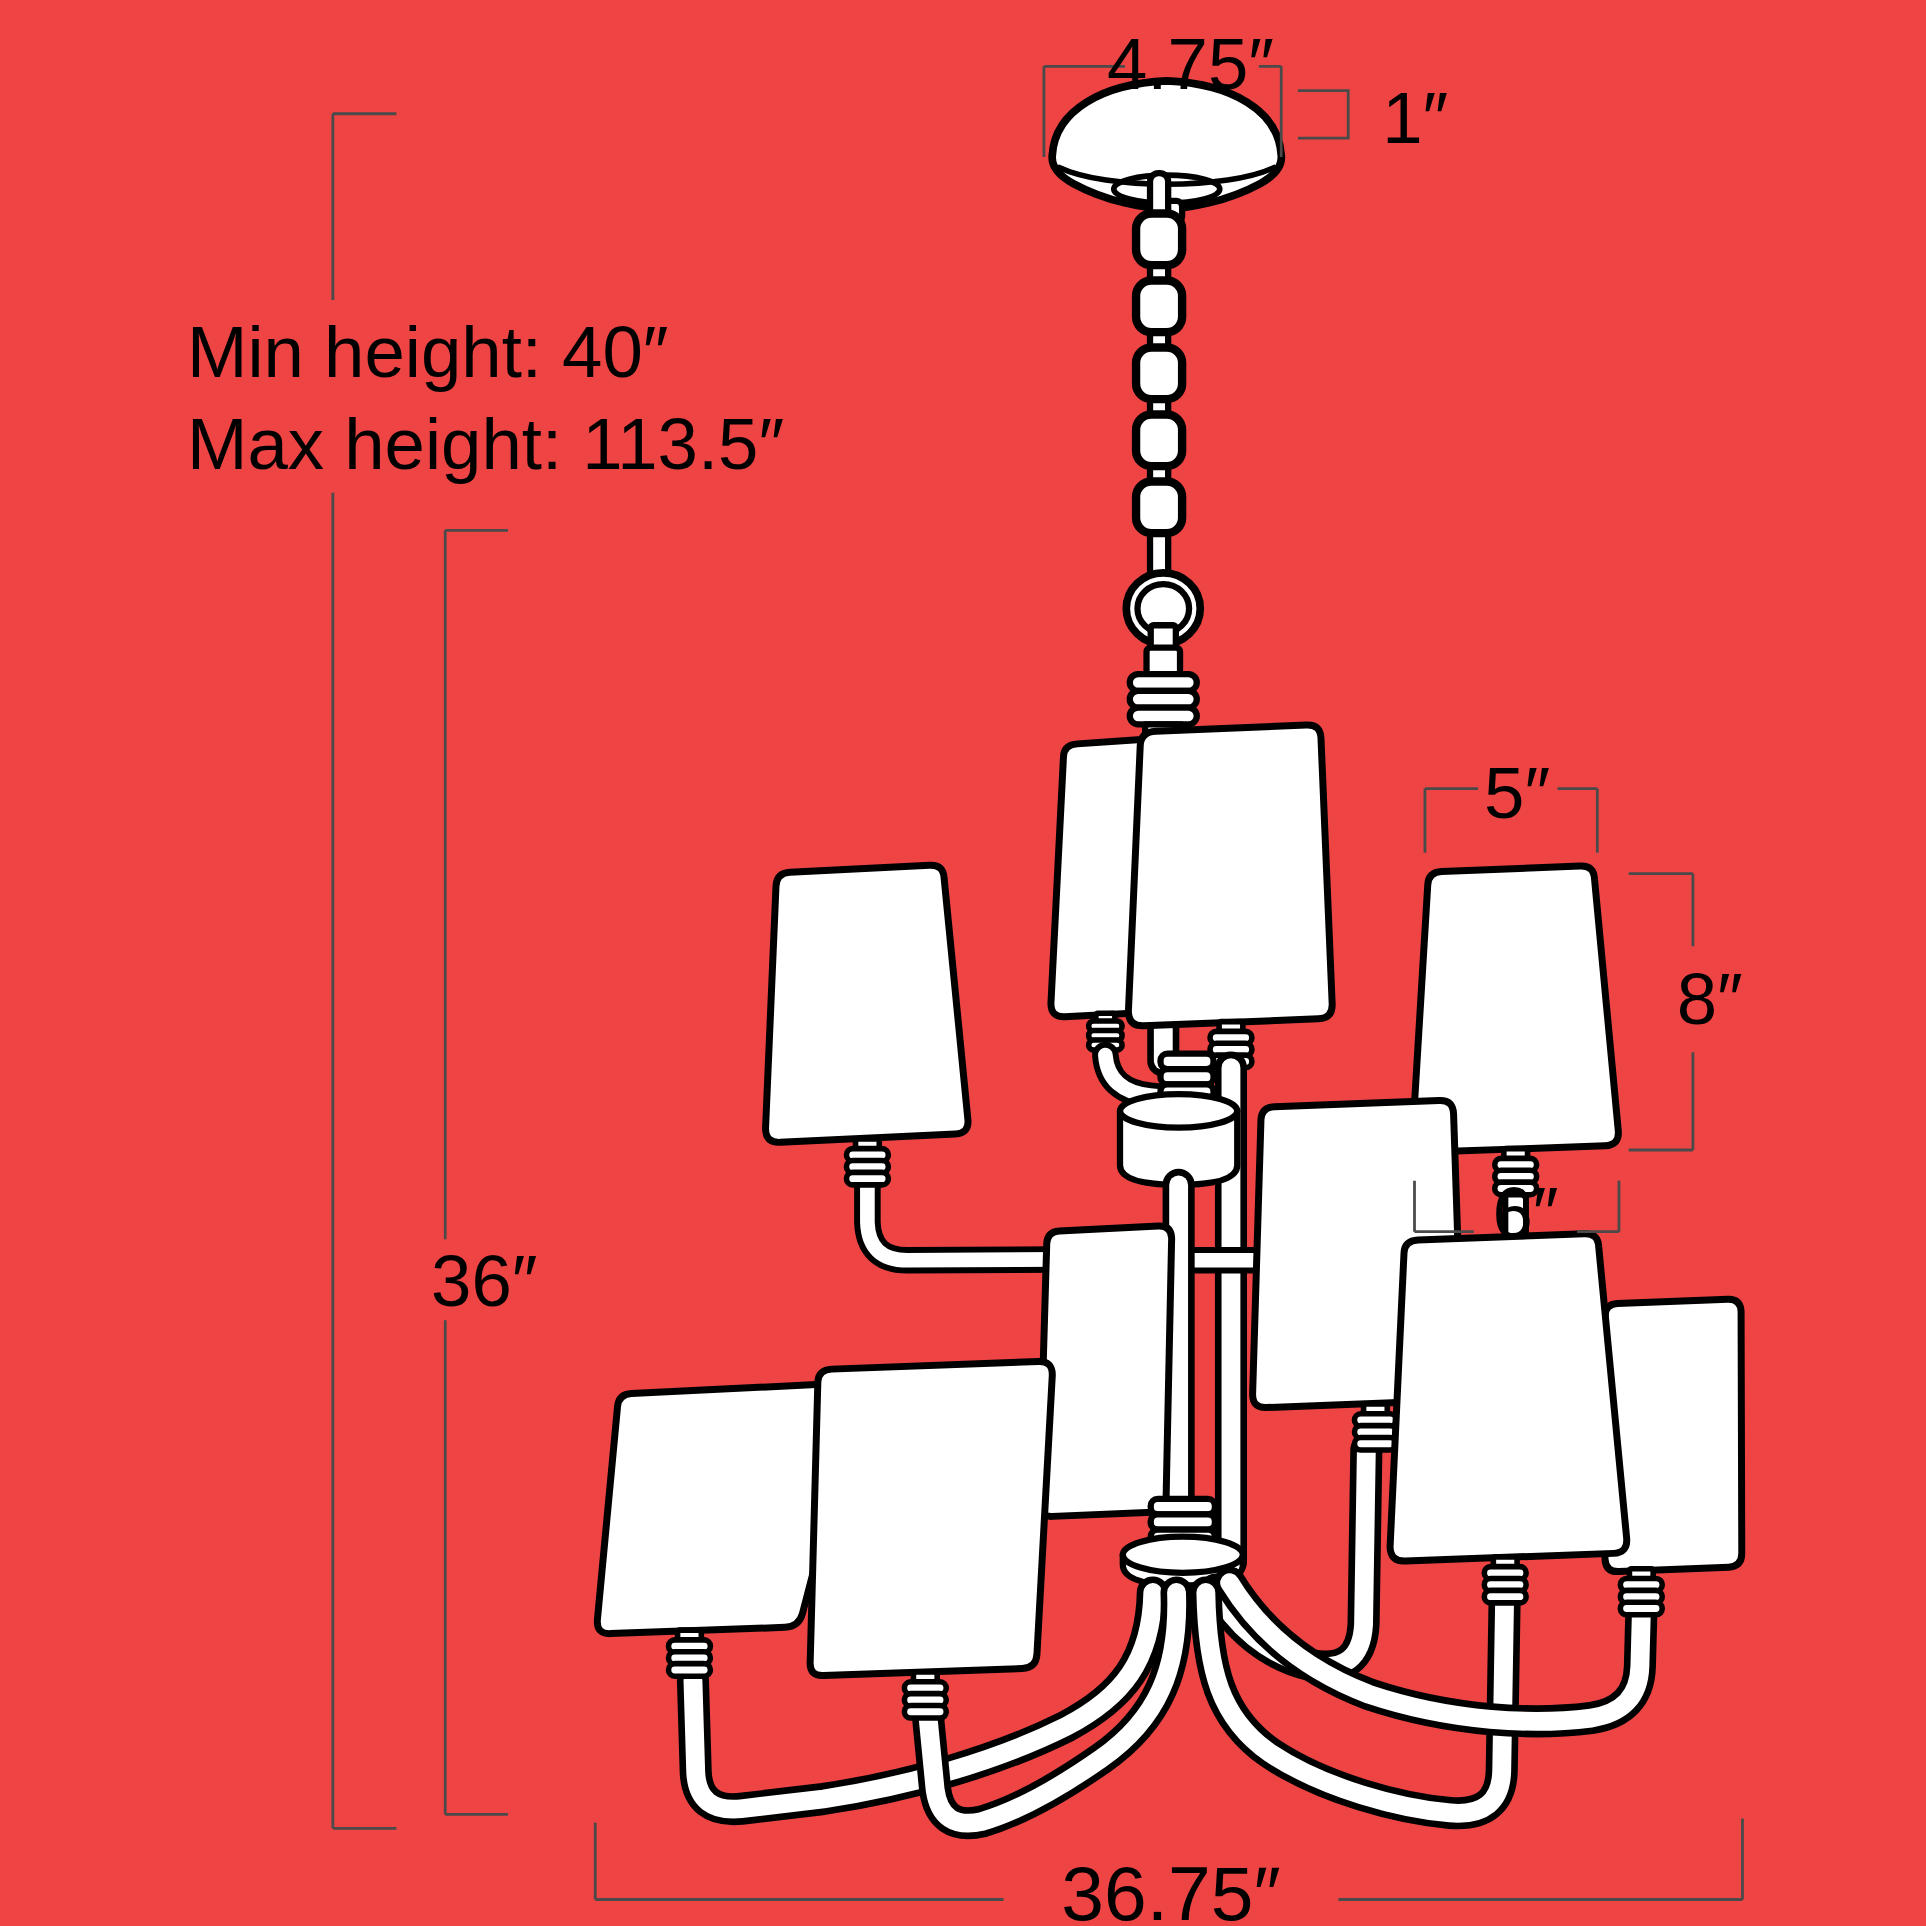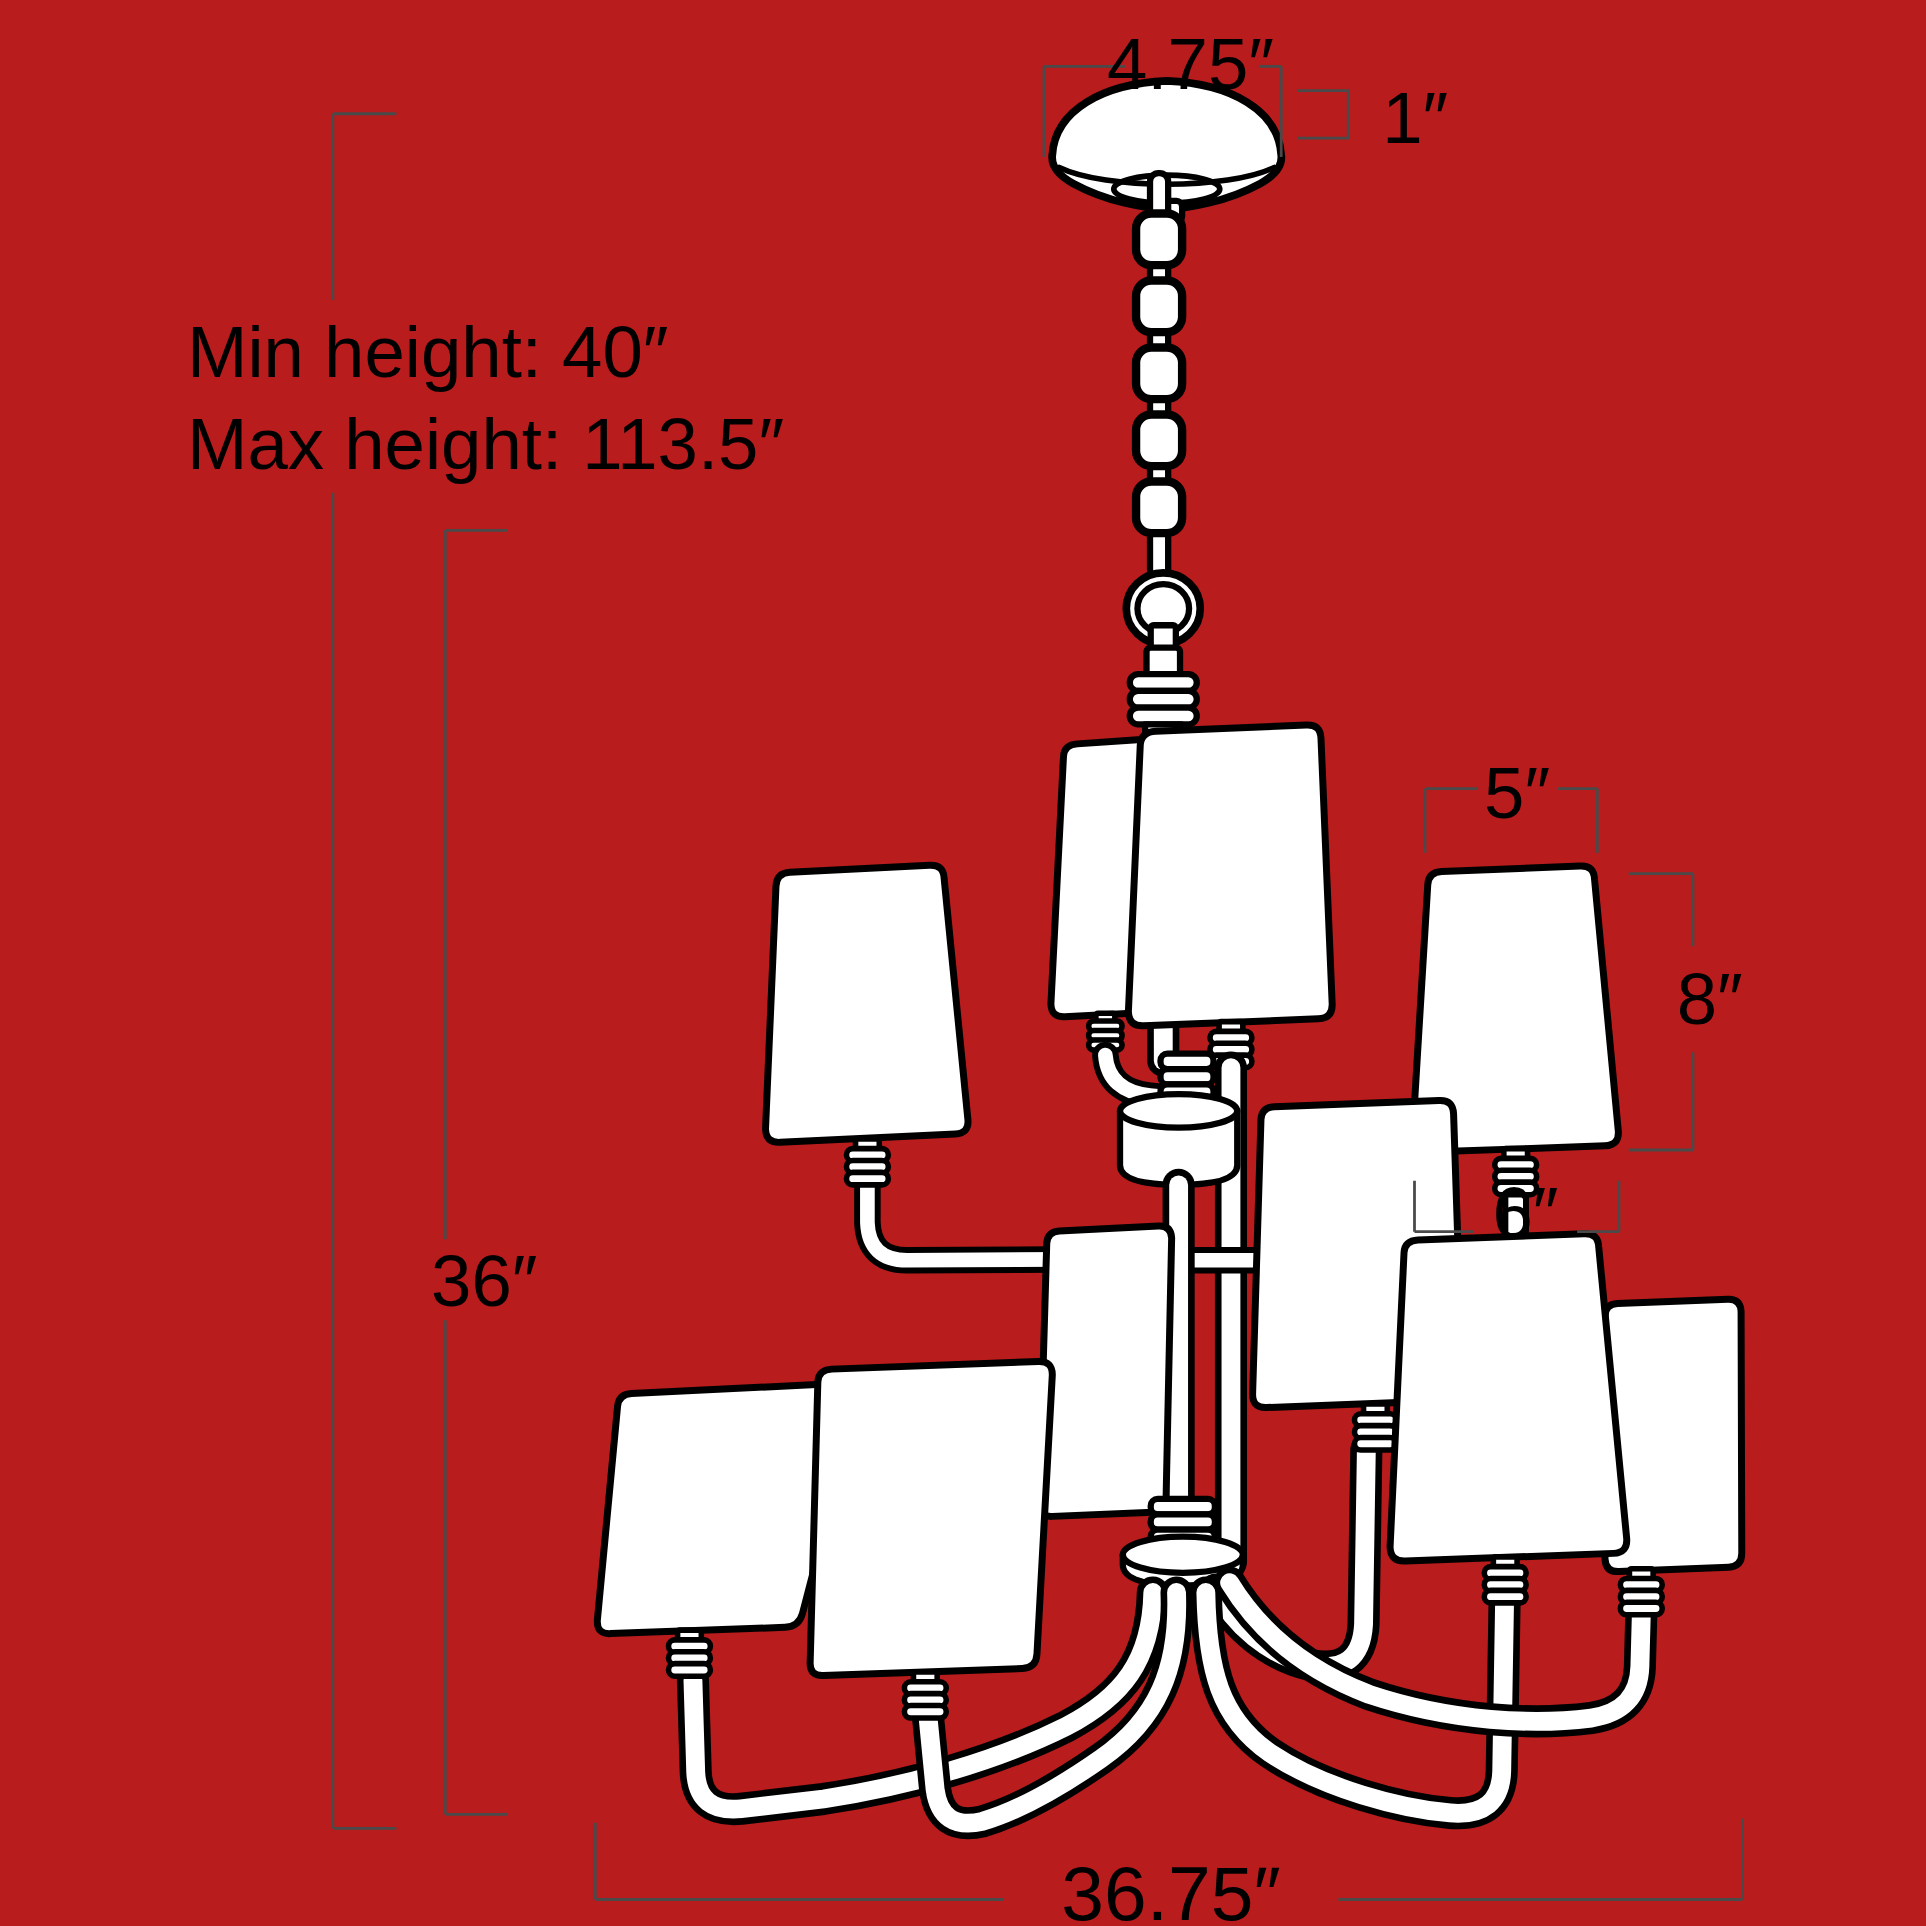--- a/index.html
+++ b/index.html
@@ -1,16 +1,16 @@
 <!DOCTYPE html>
 <html style="font-size:11px"><head>
 <meta charset="utf-8">
 <style>
   html,body{margin:0;padding:0;background:#ffffff;}
-  .canvas{width:1926px;height:1926px;position:relative;background:#b91c1c;overflow:hidden;}
+  .canvas{width:1926px;height:1926px;position:relative;background:#ef4444;overflow:hidden;}
   svg{display:block;}
   
   .ink{fill:none;stroke:#000;stroke-width:9;stroke-linecap:round;stroke-linejoin:round;}
   .inkfill{fill:#fff;stroke:#000;stroke-width:9;stroke-linejoin:round;}
   .shade{fill:#fff;stroke:#000;stroke-width:10;stroke-linejoin:round;}
   .tube{fill:none;stroke:#000;stroke-width:46;stroke-linecap:round;stroke-linejoin:round;}
   .tube-core{fill:none;stroke:#fff;stroke-width:27;stroke-linecap:round;stroke-linejoin:round;}
   .tube.thin{stroke-width:38;}
   .tube-core.thin{stroke-width:21;}
   .link-wide{fill:#fff;stroke:#000;stroke-width:12;}

